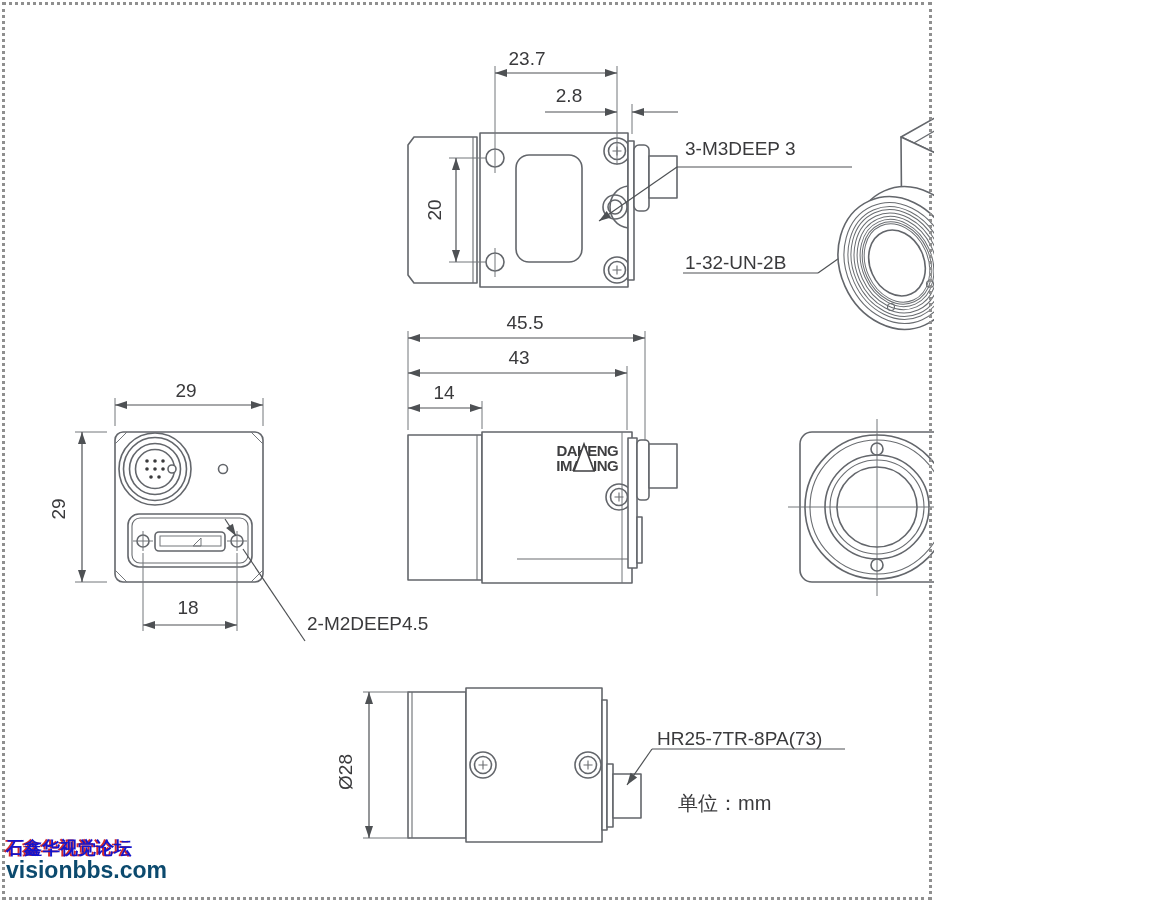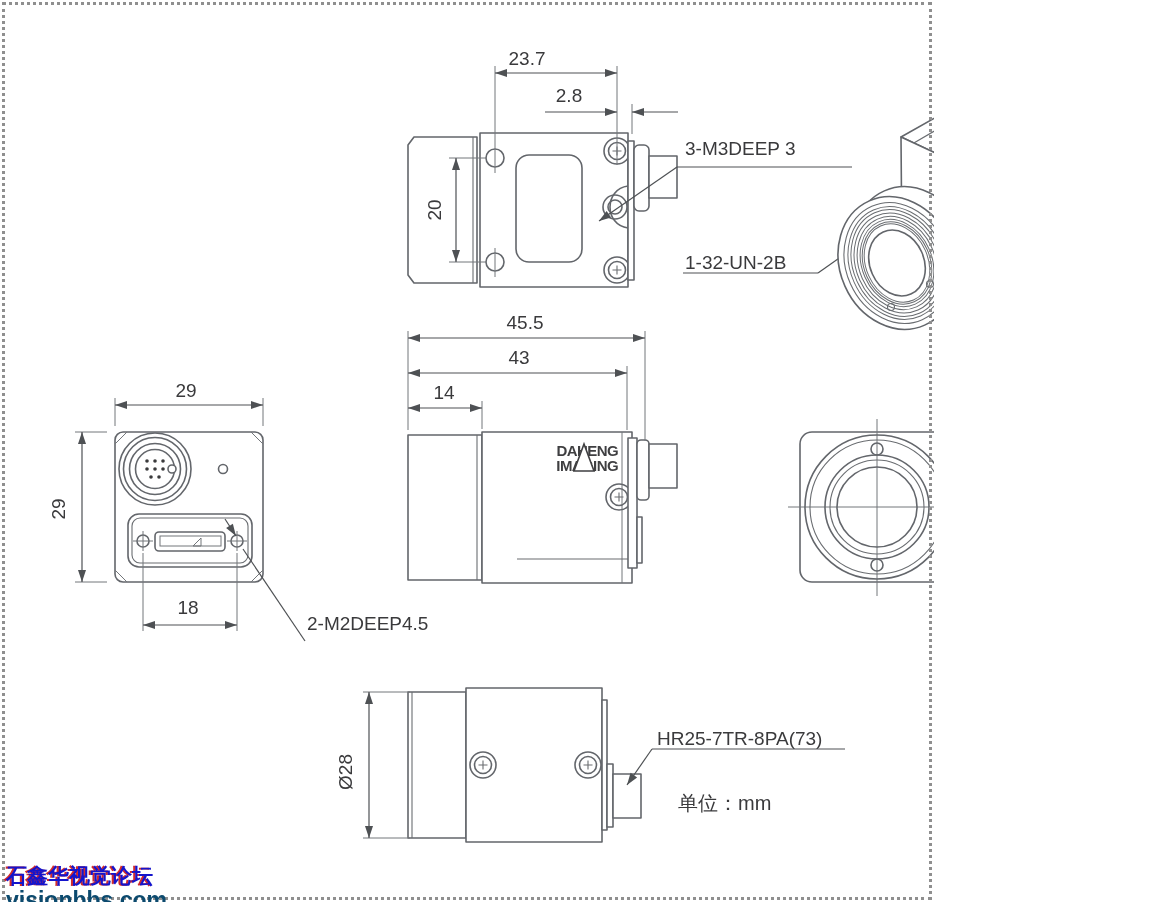--- a/index.html
+++ b/index.html
@@ -15,22 +15,22 @@
   .logo{font-size:15px;font-weight:bold;letter-spacing:-0.6px;fill:#3f3f41;}
   .ol{fill:none;stroke:#63666b;stroke-width:1.6;stroke-linejoin:round;stroke-linecap:round;}
   .olw{fill:#ffffff;stroke:#63666b;stroke-width:1.6;stroke-linejoin:round;}
   .ol2{fill:none;stroke:#6a6d71;stroke-width:1.1;}
   .thr{fill:none;stroke:#6a6d71;stroke-width:1;}
   .thin{fill:none;stroke:#73767a;stroke-width:1;}
   .dim{fill:none;stroke:#4e5154;stroke-width:1.2;}
   .cl{fill:none;stroke:#73767a;stroke-width:1;}
   .pin{fill:#3a3a3c;stroke:none;}
   .watermark{position:absolute;left:6px;top:838px;line-height:1.12;}
-  .wm-cn{font-size:21px;font-weight:bold;color:#1414cc;text-shadow:-2px 0 0 #d42a2a;
-         font-family:"Liberation Sans", sans-serif;margin-top:26px;}
+  .wm-cn{font-size:18px;font-weight:bold;color:#1414cc;text-shadow:-2px 0 0 #d42a2a;
+         font-family:"Liberation Sans", sans-serif;}
   .wm-url{font-size:23px;font-weight:bold;color:#0c4a6e;font-family:"Liberation Sans", sans-serif;}
 </style>
 </head>
 <body>
 
 <div class="canvas">
   <div class="page-border"></div>
 
   <svg width="1173" height="902" viewBox="0 0 1173 902">
     <defs>

